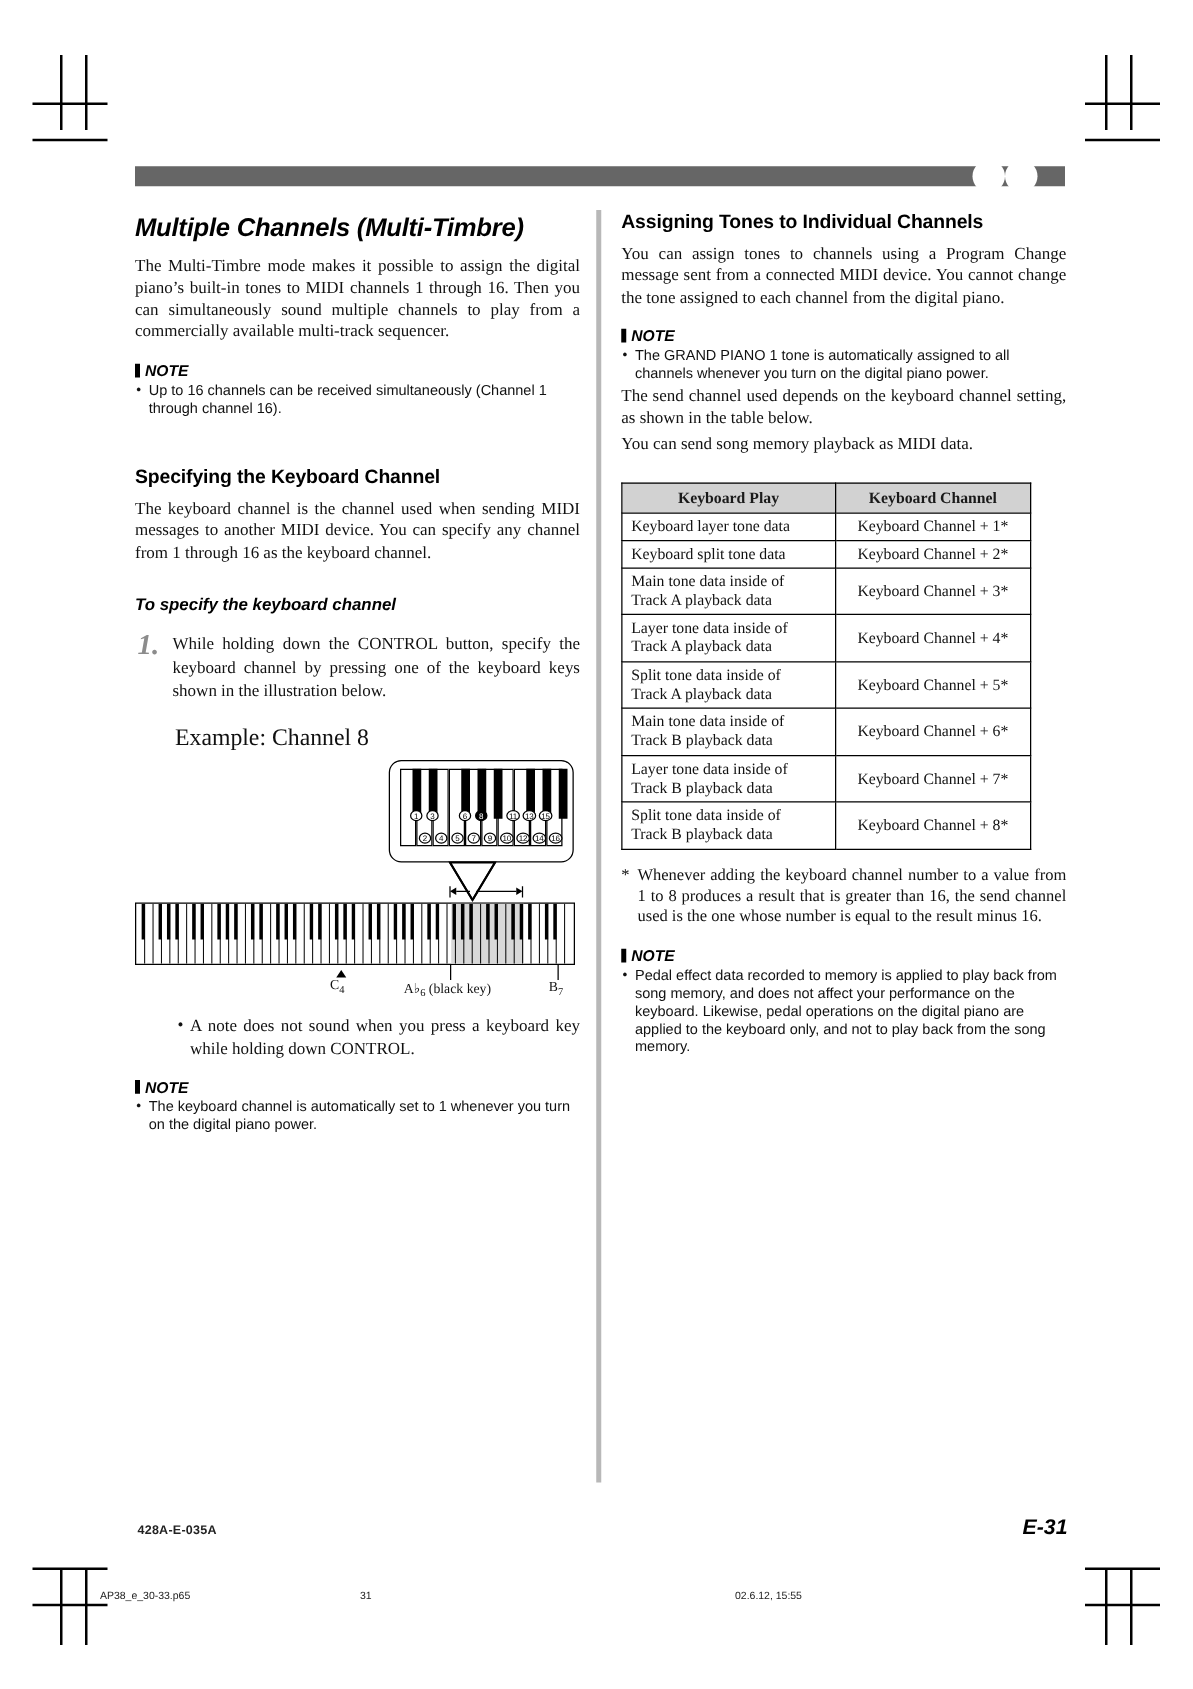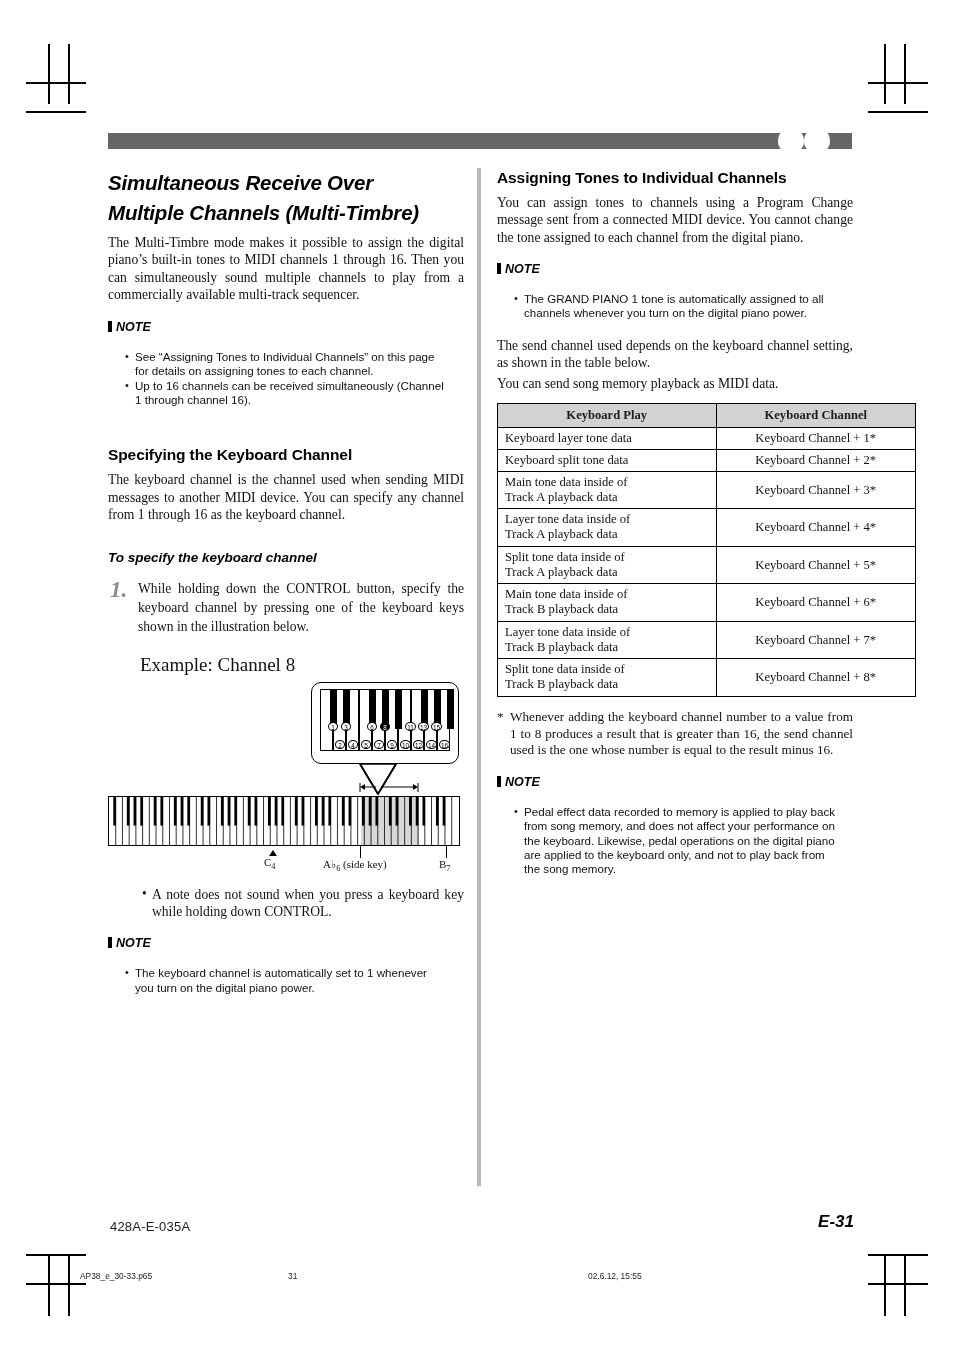--- a/index.html
+++ b/index.html
@@ -70,21 +70,21 @@
   
   .note-head {
     font-family:"Liberation Sans", sans-serif;
     font-style:italic; font-weight:bold; font-size:12.5px;
     margin:16px 0 2px 0; color:#000;
   }
   .note-head .bar {
     display:inline-block; width:4px; height:11px; background:#000;
     margin-right:4px; vertical-align:-1px;
   }
-  ul.note { list-style:none; margin:16px; padding:0; }
+  ul.note { list-style:none; margin:0; padding:0; }
   ul.note li {
     font-family:"Liberation Sans", sans-serif;
     font-size:11.6px; line-height:14.2px; color:#111;
     position:relative; padding-left:11px; margin-bottom:1px;
   }
   ul.note li::before {
     content:"\2022"; position:absolute; left:1px; top:-1px; font-size:11px;
   }
   ul.serif-note { list-style:none; margin:0; padding:0; }
   ul.serif-note li {
@@ -107,21 +107,21 @@
     font-family:"Liberation Serif", serif; font-size:13.6px;
     line-height:19px; text-align:justify; flex:1; color:#111;
   }
   .example-label {
     font-family:"Liberation Serif", serif; font-size:19px;
     margin:18px 0 0 32px; color:#111;
   }
 
   
   table.kb {
-    border-collapse:collapse; width:419px; margin-top:10px;
+    border-collapse:collapse; width:328px; margin-top:22px;
     font-family:"Liberation Serif", serif;
   }
   table.kb th {
     background:#d2d2d2; border:1px solid #000; font-size:12.6px;
     font-weight:bold; padding:4px 2px; text-align:center;
   }
   table.kb td {
     border:1px solid #000; font-size:12.6px; padding:3px 7px;
     vertical-align:middle; color:#111;
   }
@@ -176,22 +176,23 @@
   .leader { position:absolute; width:1px; background:#000; }
   .tri {
     position:absolute; width:0; height:0;
     border-left:4.5px solid transparent; border-right:4.5px solid transparent;
     border-bottom:6px solid #000;
   }
 
   
   .footer-code {
     position:absolute; left:110px; top:1219px;
-    font-family:"Liberation Sans", sans-serif; font-size:13px; color:#222;
+    font-family:"Liberation Sans", sans-serif; font-size:10px; color:#222;
     letter-spacing:0.2px;
+    font-weight:bold;
   }
   .footer-page {
     position:absolute; right:100px; top:1212px;
     font-family:"Liberation Sans", sans-serif; font-style:italic;
     font-weight:bold; font-size:17px; color:#000;
   }
   .print-row {
     position:absolute; top:1271px; left:0; width:954px; height:14px;
     font-family:"Liberation Sans", sans-serif; font-size:8.4px; color:#222;
   }
@@ -228,31 +229,29 @@
   <div class="header-bar">
     <div class="notch"></div>
     <div class="notch2"></div>
   </div>
 
   <div class="col-divider"></div>
 
   <div class="col col-left">
 
     <h1 class="sec">
-      <span class="l1">Simultaneous Receive Over</span>
       <span class="l2">Multiple Channels (Multi-Timbre)</span>
     </h1>
 
     <p class="body">The Multi-Timbre mode makes it possible to assign the digital piano’s built-in tones to MIDI channels 1 through 16. Then you can simultaneously sound multiple channels to play from a commercially available multi-track sequencer.</p>
 
     <div class="note-head">
       <span class="bar"></span><span>NOTE</span>
     </div>
     <ul class="note">
-      <li>See “Assigning Tones to Individual Channels” on this page for details on assigning tones to each channel.</li>
       <li>Up to 16 channels can be received simultaneously (Channel 1 through channel 16).</li>
     </ul>
 
     <h2 class="sub" style="margin-top:38px;">Specifying the Keyboard Channel</h2>
     <p class="body">The keyboard channel is the channel used when sending MIDI messages to another MIDI device. You can specify any channel from 1 through 16 as the keyboard channel.</p>
 
     <h3 class="proc">To specify the keyboard channel</h3>
 
     <div class="step">
       <div class="num">1.</div>
@@ -418,21 +417,21 @@
         </svg>
       </div>
 
       <div class="tri" style="left:161px; top:166px;"></div>
       <div class="kb-label" style="left:156px; top:172px;">
         <span>C</span><sub>4</sub>
       </div>
 
       <div class="leader" style="left:252px; top:162px; height:12px;"></div>
       <div class="kb-label" style="left:215px; top:174px;">
-        <span>A♭</span><sub>6</sub><span> (side key)</span>
+        <span>A♭</span><sub>6</sub><span> (black key)</span>
       </div>
 
       <div class="leader" style="left:338px; top:162px; height:12px;"></div>
       <div class="kb-label" style="left:331px; top:174px;">
         <span>B</span><sub>7</sub>
       </div>
     </div>
 
     <ul class="serif-note" style="margin-left:32px; width:324px; margin-top:2px;">
       <li>A note does not sound when you press a keyboard key while holding down CONTROL.</li>

